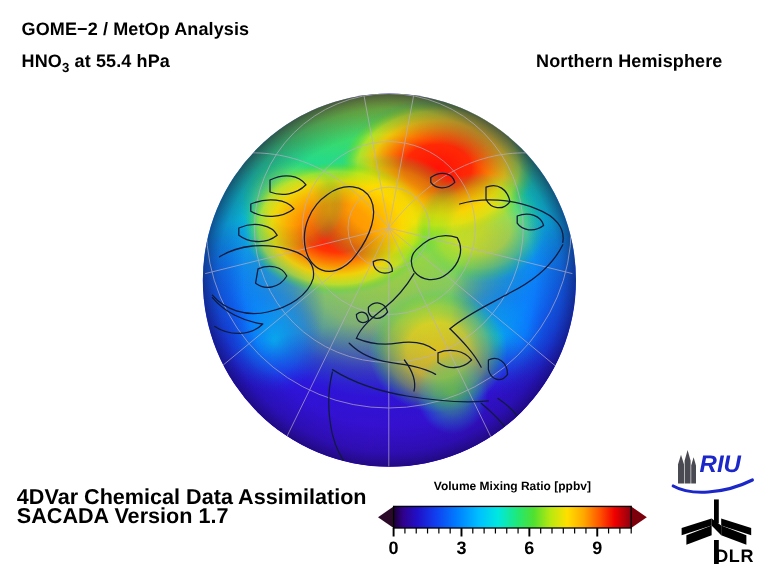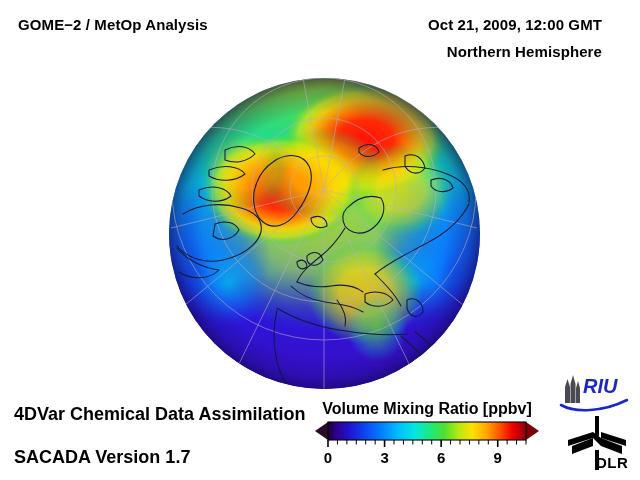--- a/index.html
+++ b/index.html
@@ -17,51 +17,53 @@
   .hdr{position:absolute;font-weight:bold;font-size:15px;letter-spacing:0.1px;white-space:nowrap;}
   #title-line1{left:18px;top:16px;}
   #title-line2{left:18px;top:43px;}
   #hdr-right1{right:18px;top:16px;text-align:right;}
   #hdr-right2{right:18px;top:43px;text-align:center;}
   .sub{font-size:11px;vertical-align:-4px;font-weight:bold;}
 
   
   .ftr{position:absolute;left:14px;font-weight:bold;font-size:18px;white-space:nowrap;}
   #ftr1{top:404px;}
-  #ftr2{top:447px;text-align:center;}
+  #ftr2{top:420px;text-align:center;}
   #ftr3{top:452px;}
 
   
   #globe-wrap{position:absolute;left:169px;top:78px;width:311px;height:311px;}
   #globe{position:absolute;inset:0;border-radius:50%;overflow:hidden;
          background:#2b10d4;}
   #globe svg{display:block;}
 
   
   #cb-block{position:absolute;left:314px;top:400px;width:226px;height:72px;}
   #cb-title{position:absolute;left:0;top:0;width:226px;text-align:center;
-            font-weight:bold;font-size:16px;white-space:nowrap;}
+            font-weight:bold;font-size:10px;white-space:nowrap;}
   #cb-graphic{position:absolute;left:0;top:20px;width:226px;height:28px;}
   #cb-ticklabels{position:absolute;left:0;top:49px;width:226px;height:22px;}
   #cb-ticklabels span{position:absolute;font-weight:bold;font-size:15px;
             transform:translateX(-50%);top:0;}
 
   
   #riu-logo{position:absolute;left:559px;top:373px;width:70px;height:40px;}
   #dlr-logo{position:absolute;left:566px;top:416px;width:62px;height:54px;}
 </style>
 </head>
 <body>
 
 <div id="stage">
 
   <div class="hdr" id="title-line1">GOME−2 / MetOp Analysis</div>
 
-
-  <div class="hdr" id="hdr-right1">Oct 21, 2009, 12:00 GMT</div>
+  <div class="hdr" id="title-line2">
+    <span>HNO</span><span class="sub">3</span><span> at 55.4 hPa</span>
+  </div>
+
   <div class="hdr" id="hdr-right2">Northern Hemisphere</div>
 
   <div id="globe-wrap">
     <div id="globe">
       <svg width="311" height="311" viewBox="0 0 311 311">
         <defs>
           <clipPath id="discClip">
             <circle cx="155.5" cy="155.5" r="155.5"></circle>
           </clipPath>
 

